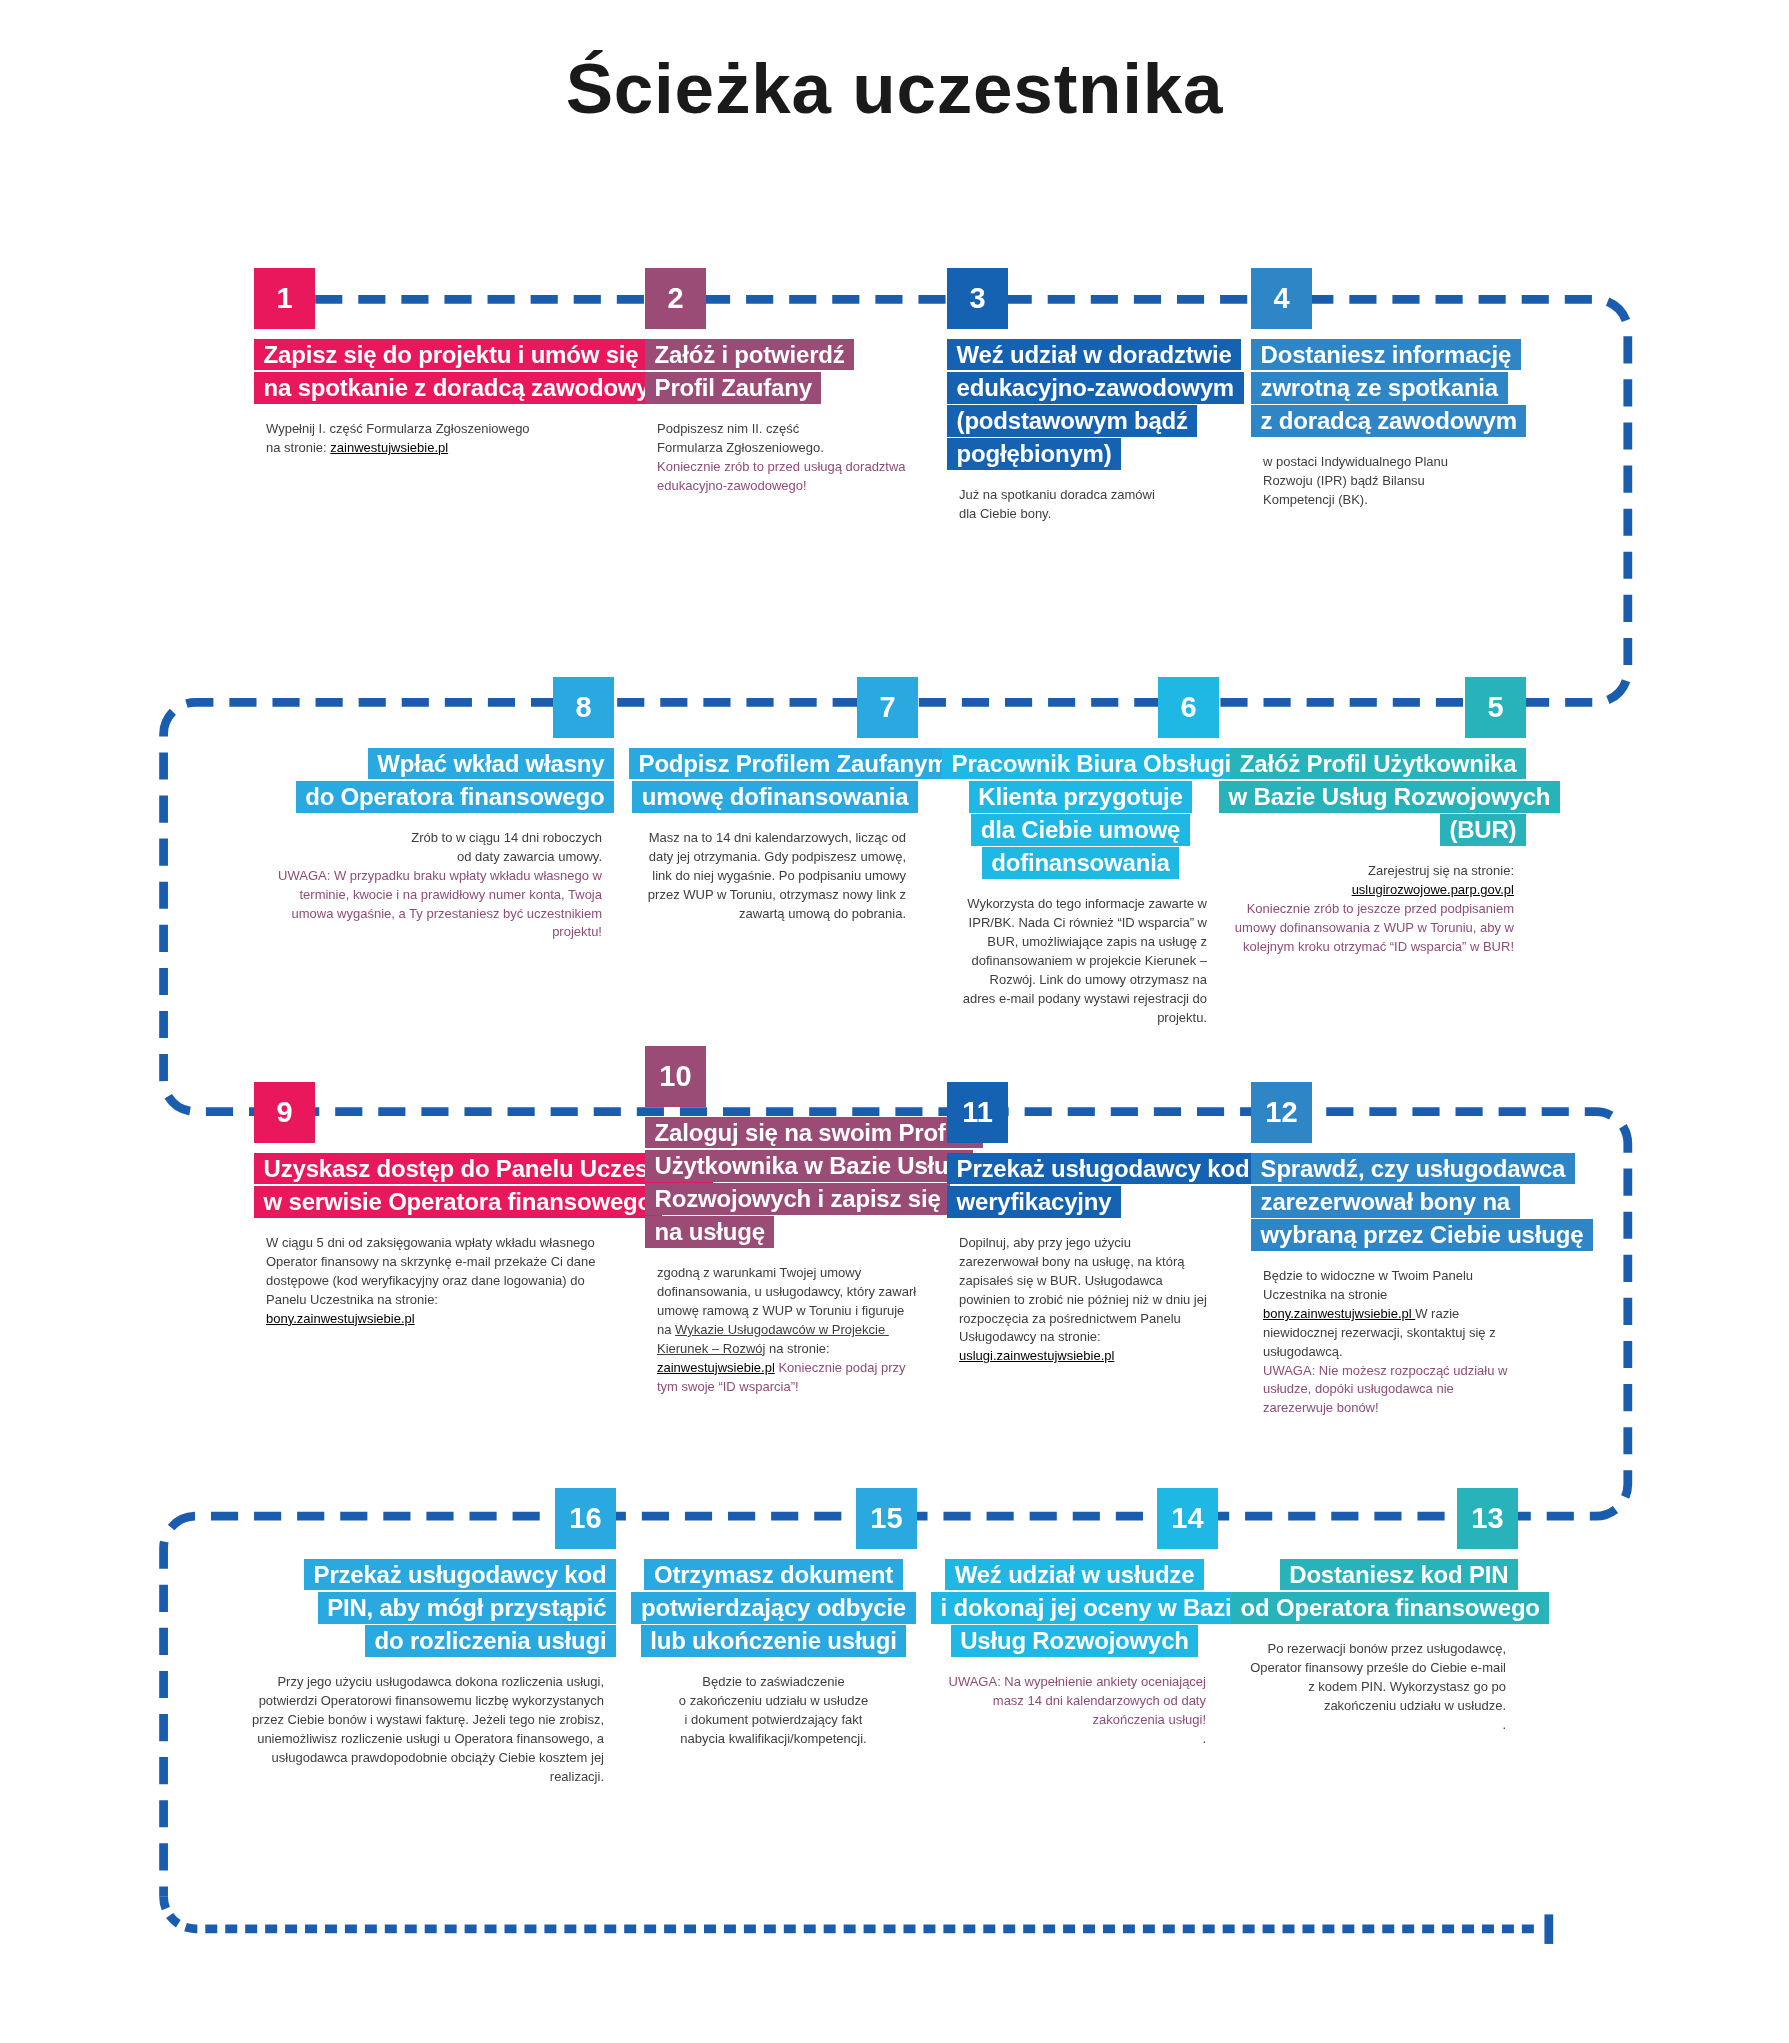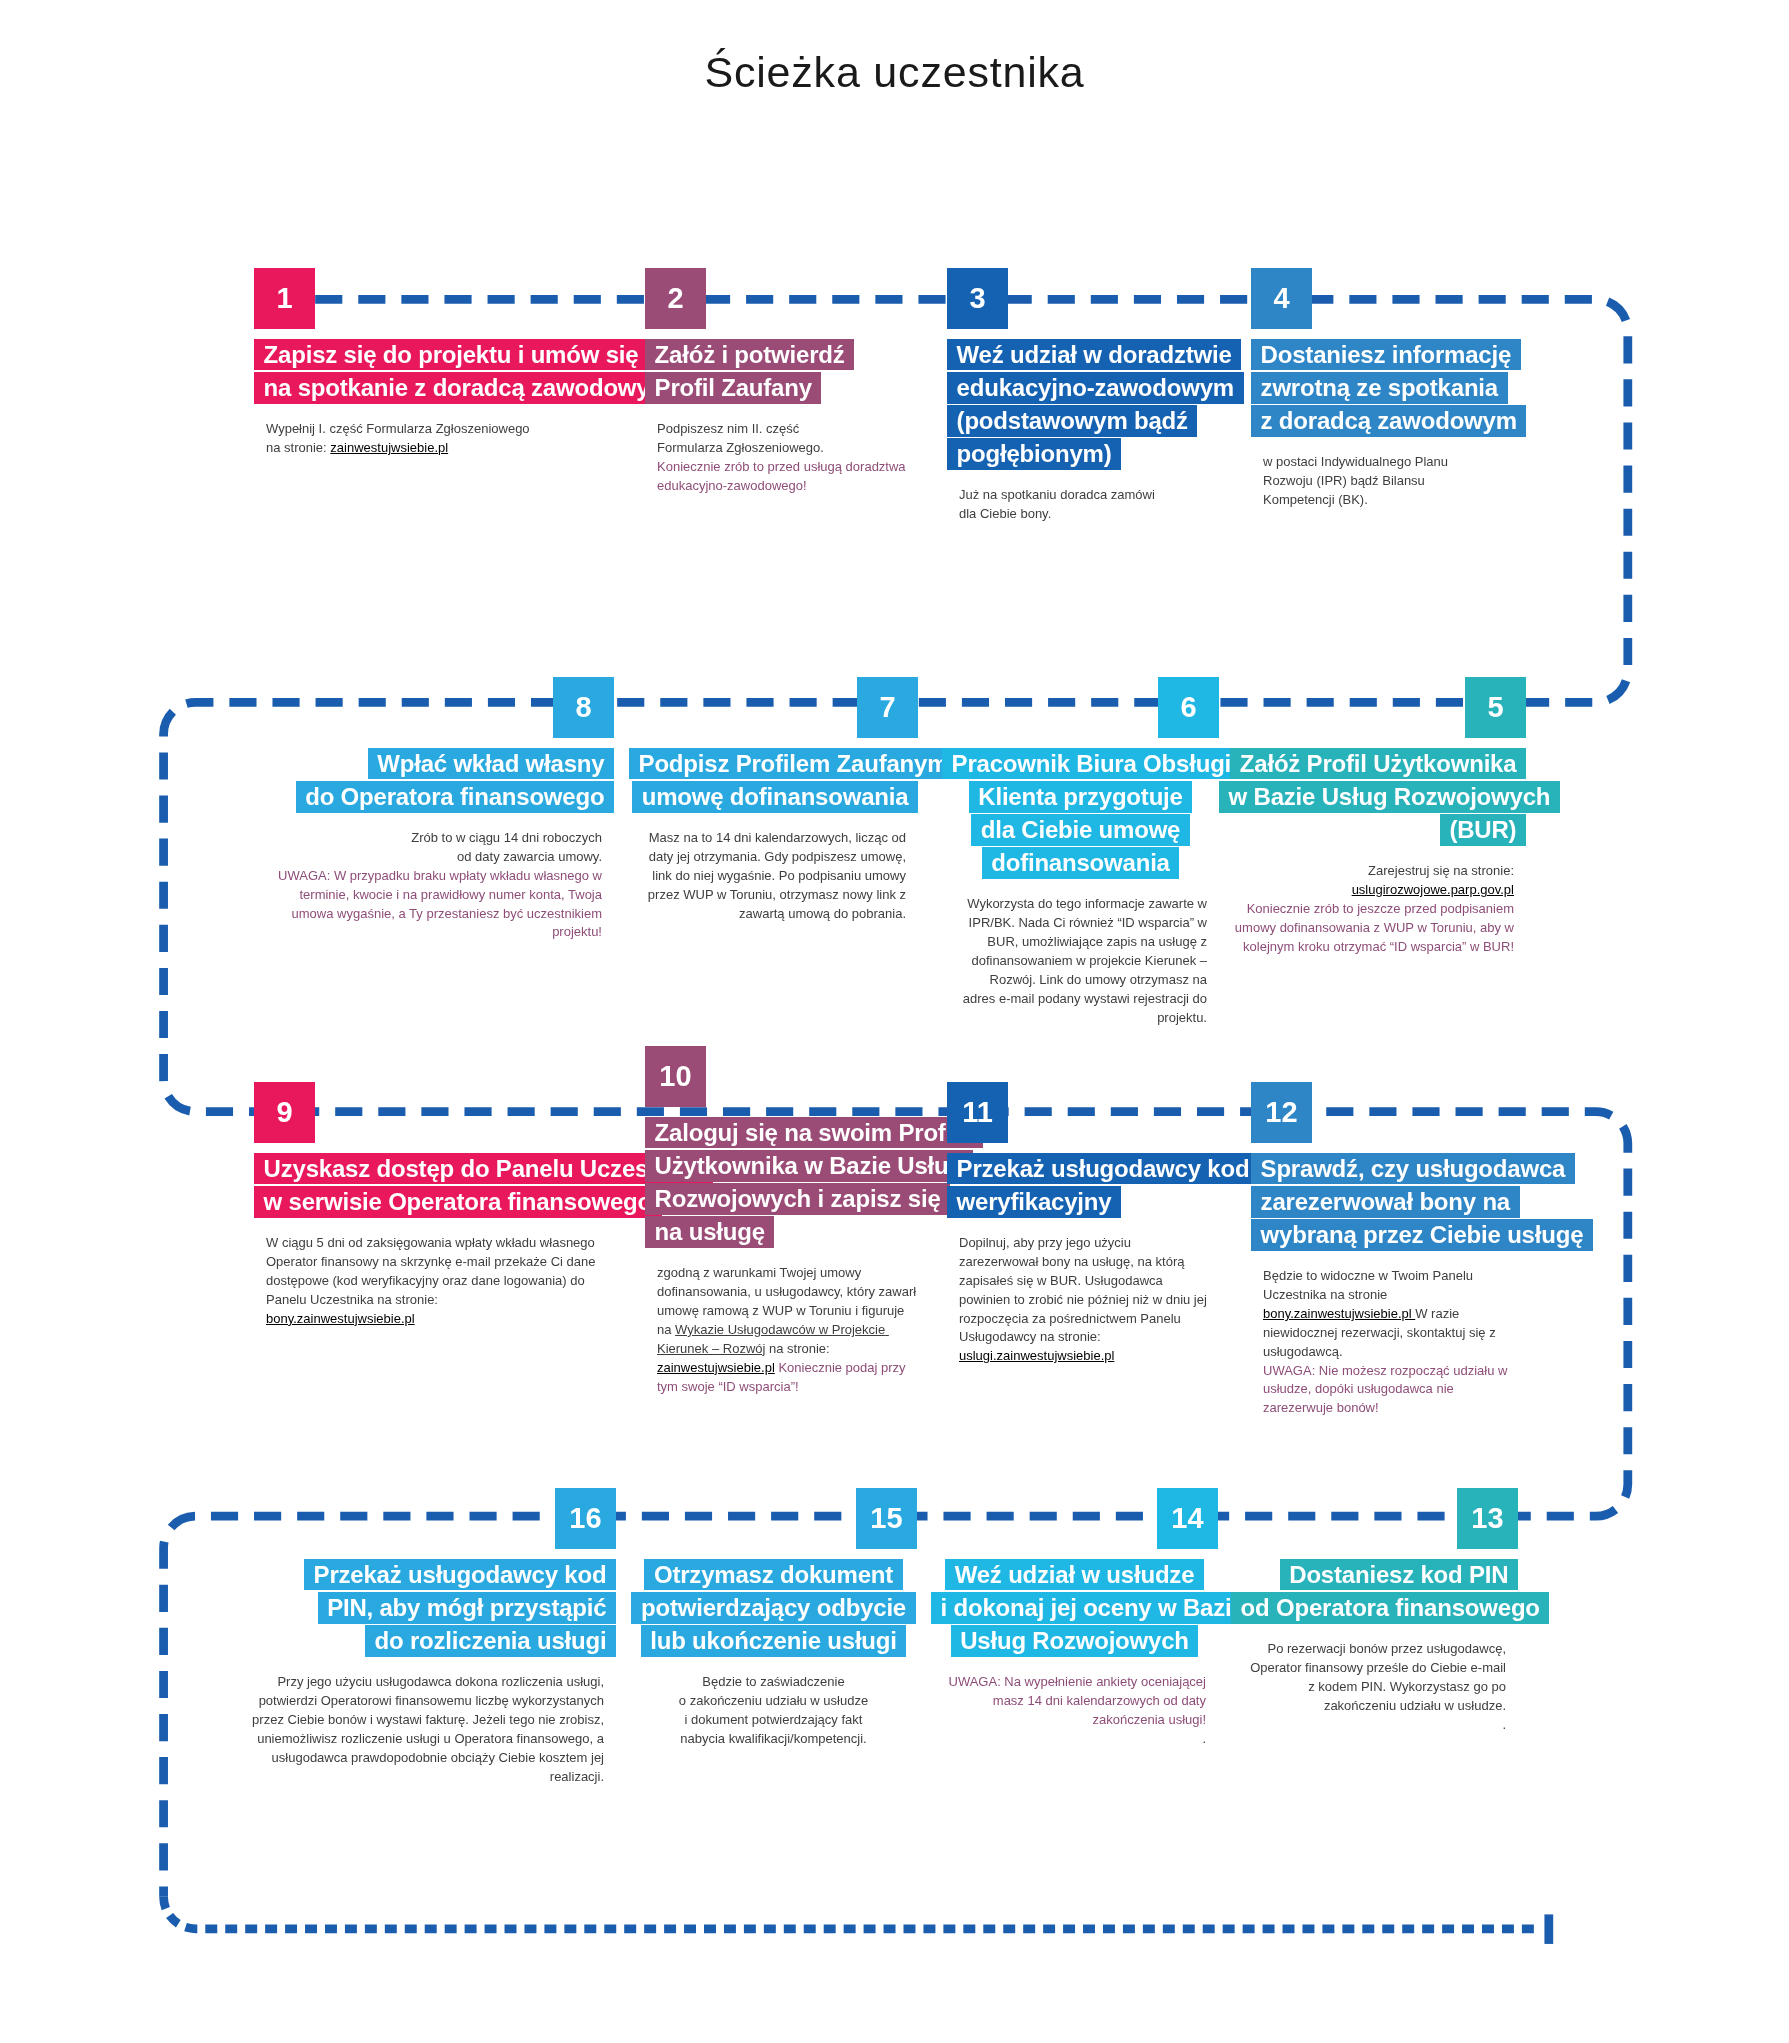--- a/index.html
+++ b/index.html
@@ -1,20 +1,20 @@
 <!DOCTYPE html>
 <html lang="pl" style="font-size:12.8px"><head>
 <meta charset="utf-8">
 <style>
   html,body{margin:0;padding:0;background:#fff;}
   #canvas{position:relative;width:1789px;height:2043px;background:#ffffff;overflow:hidden;
           font-family:"Liberation Sans","DejaVu Sans",sans-serif;}
   #connector{position:absolute;left:0;top:0;z-index:0;}
   h1.title{position:absolute;left:0;top:48px;width:100%;margin:0;text-align:center;
-           font-size:43px;font-weight:400;color:#1a1a1a;letter-spacing:0.8px;z-index:1;}
+           font-size:71px;font-weight:700;color:#1a1a1a;letter-spacing:0.8px;z-index:1;}
   .step{position:absolute;z-index:1;}
   .badge{position:absolute;top:-70px;width:61px;height:61px;background:var(--c);
          display:flex;align-items:center;justify-content:center;
          color:#fff;font-size:29px;font-weight:700;}
   .b-left .badge{left:0;}
   .b-right .badge{right:0;}
   .header{margin:0 0 16px 0;font-size:24px;font-weight:700;line-height:1.38;letter-spacing:-0.2px;}
   .header .hl{display:inline;background:var(--c);color:#fff;padding:2.4px 9.6px;white-space:pre;
               -webkit-box-decoration-break:clone;box-decoration-break:clone;}
   .body{margin:12px;font-size:13px;line-height:1.45;color:#3e3e3e;white-space:pre-wrap;}

